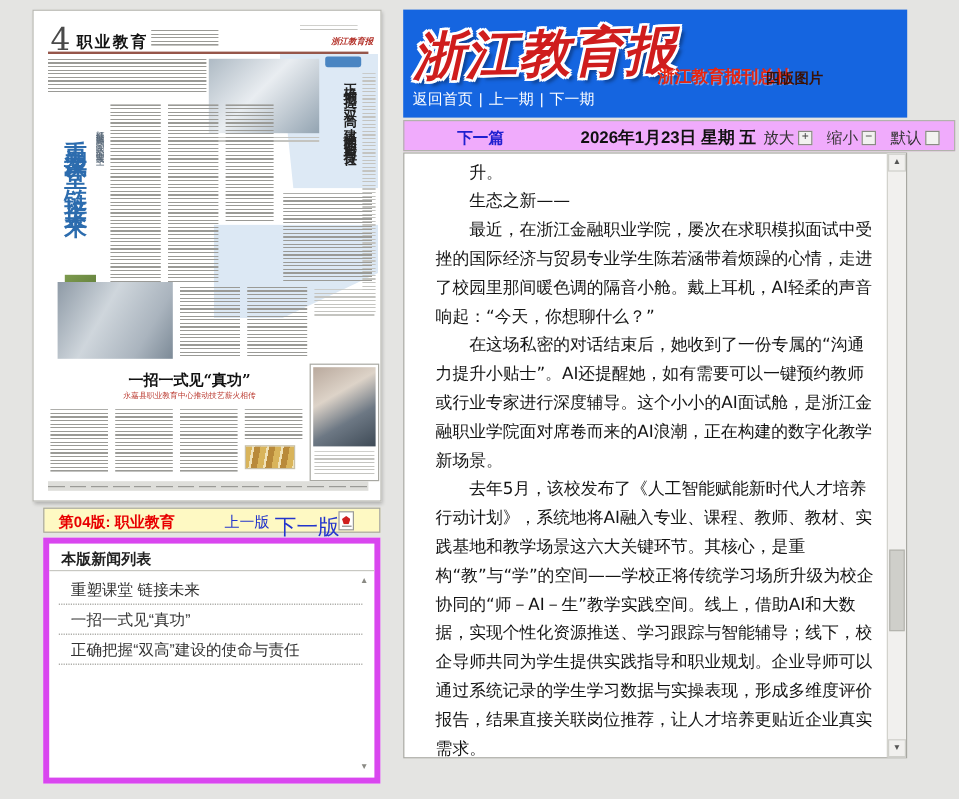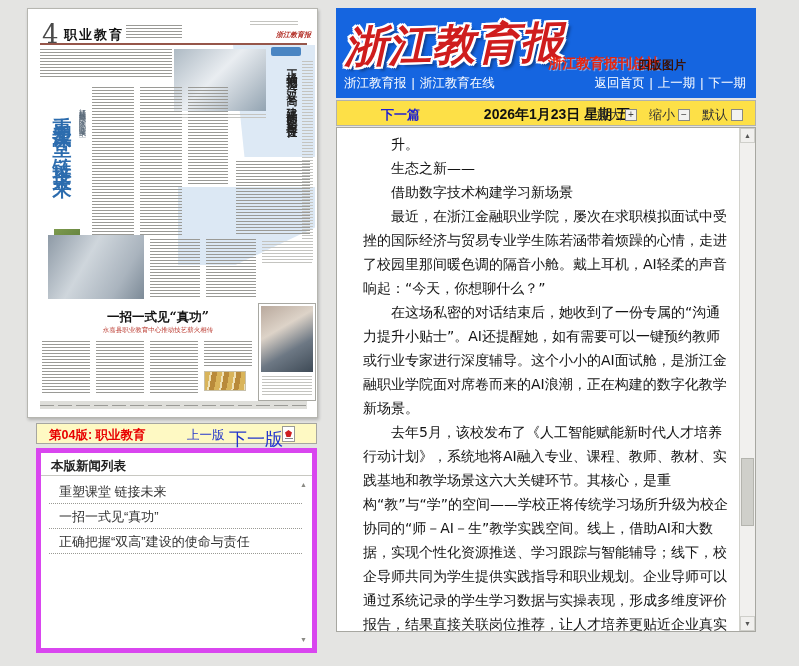--- a/index.html
+++ b/index.html
@@ -82,21 +82,21 @@
     text-shadow:2px 2px 0 #fff,-2px -2px 0 #fff,2px -2px 0 #fff,-2px 2px 0 #fff,0 2px 0 #fff,2px 0 0 #fff,0 -2px 0 #fff,-2px 0 0 #fff,4px 4px 3px rgba(0,0,0,.35); }
   .agency { position:absolute; left:212px; top:47px; font-size:14px; font-weight:bold; color:#e8250f;
     text-shadow:1px 1px 0 rgba(255,255,255,.4); white-space:nowrap; }
   .agency-suffix { position:absolute; left:302px; top:49px; font-size:12px; font-weight:bold; color:#3a1208; white-space:nowrap; }
   .subnav { position:absolute; left:8px; right:10px; bottom:6px; display:flex; justify-content:space-between;
     font-size:12.5px; color:#fff; }
   .subnav span { white-space:pre; }
   .subnav .lnk { cursor:pointer; }
   .subnav .sep { padding:0 5px; }
 
-  .toolbar { position:absolute; left:336px; top:100px; width:420px; height:26px; background:#fde047; border:1px solid #b2b2ac; }
+  .toolbar { position:absolute; left:336px; top:100px; width:460px; height:26px; background:#f0abfc; border:1px solid #b2b2ac; }
   .tb-next { position:absolute; left:44px; top:5px; font-size:13px; color:#2020d0; font-weight:bold; cursor:pointer; }
   .tb-date { position:absolute; left:120px; width:200px; top:5px; text-align:center; font-size:14px; font-weight:bold; color:#111; white-space:nowrap; }
   .tb-zoom { position:absolute; right:12px; top:5px; font-size:13px; color:#333; display:flex; align-items:center; gap:3px; }
   .zlabel { cursor:pointer; }
   .zbox { display:inline-block; width:12px; height:12px; border:1px solid #8a8a84; background:#f2f2f0;
     font-size:10px; line-height:10px; text-align:center; color:#444; cursor:pointer; margin-right:9px; }
   .zbox:last-child { margin-right:0; }
 
   .article-panel { position:absolute; left:336px; top:127px; width:420px; height:505px; background:#fff; border:1px solid #a7a7a1; }
   .article-text { position:absolute; left:0; top:0; right:16px; bottom:0; overflow:hidden; padding:4px 6px 0 26px;
@@ -169,21 +169,20 @@
     </div>
     <div class="nb-up">▲</div>
     <div class="nb-down">▼</div>
   </div>
 
   <div class="site-header">
     <div class="logo">浙江教育报</div>
     <div class="agency">浙江教育报刊总社</div>
     <div class="agency-suffix">四版图片</div>
     <div class="subnav">
-      <span><span class="lnk">浙江教育报</span><span class="sep">|</span><span class="lnk">浙江教育在线</span></span>
       <span><span class="lnk">返回首页</span><span class="sep">|</span><span class="lnk">上一期</span><span class="sep">|</span><span class="lnk">下一期</span></span>
     </div>
   </div>
 
   <div class="toolbar">
     <span class="tb-next">下一篇</span>
     <span class="tb-date">2026年1月23日  星期 五</span>
     <span class="tb-zoom">
       <span class="zlabel">放大</span>
       <span class="zbox">+</span>
@@ -191,21 +190,20 @@
       <span class="zbox">−</span>
       <span class="zlabel">默认</span>
       <span class="zbox"></span>
     </span>
   </div>
 
   <div class="article-panel">
     <div class="article-text">
       <p>升。</p>
       <p>生态之新——</p>
-      <p>借助数字技术构建学习新场景</p>
       <p>最近，在浙江金融职业学院，屡次在求职模拟面试中受挫的国际经济与贸易专业学生陈若涵带着烦躁的心情，走进了校园里那间暖色调的隔音小舱。戴上耳机，AI轻柔的声音响起：“今天，你想聊什么？”</p>
       <p>在这场私密的对话结束后，她收到了一份专属的“沟通力提升小贴士”。AI还提醒她，如有需要可以一键预约教师或行业专家进行深度辅导。这个小小的AI面试舱，是浙江金融职业学院面对席卷而来的AI浪潮，正在构建的数字化教学新场景。</p>
       <p>去年5月，该校发布了《人工智能赋能新时代人才培养行动计划》，系统地将AI融入专业、课程、教师、教材、实践基地和教学场景这六大关键环节。其核心，是重构“教”与“学”的空间——学校正将传统学习场所升级为校企协同的“师－AI－生”教学实践空间。线上，借助AI和大数据，实现个性化资源推送、学习跟踪与智能辅导；线下，校企导师共同为学生提供实践指导和职业规划。企业导师可以通过系统记录的学生学习数据与实操表现，形成多维度评价报告，结果直接关联岗位推荐，让人才培养更贴近企业真实需求。</p>
 
     </div>
     <div class="scrollbar">
       <div class="sb-btn sb-up">▲</div>
       <div class="sb-thumb"></div>
       <div class="sb-btn sb-down">▼</div>
     </div>

